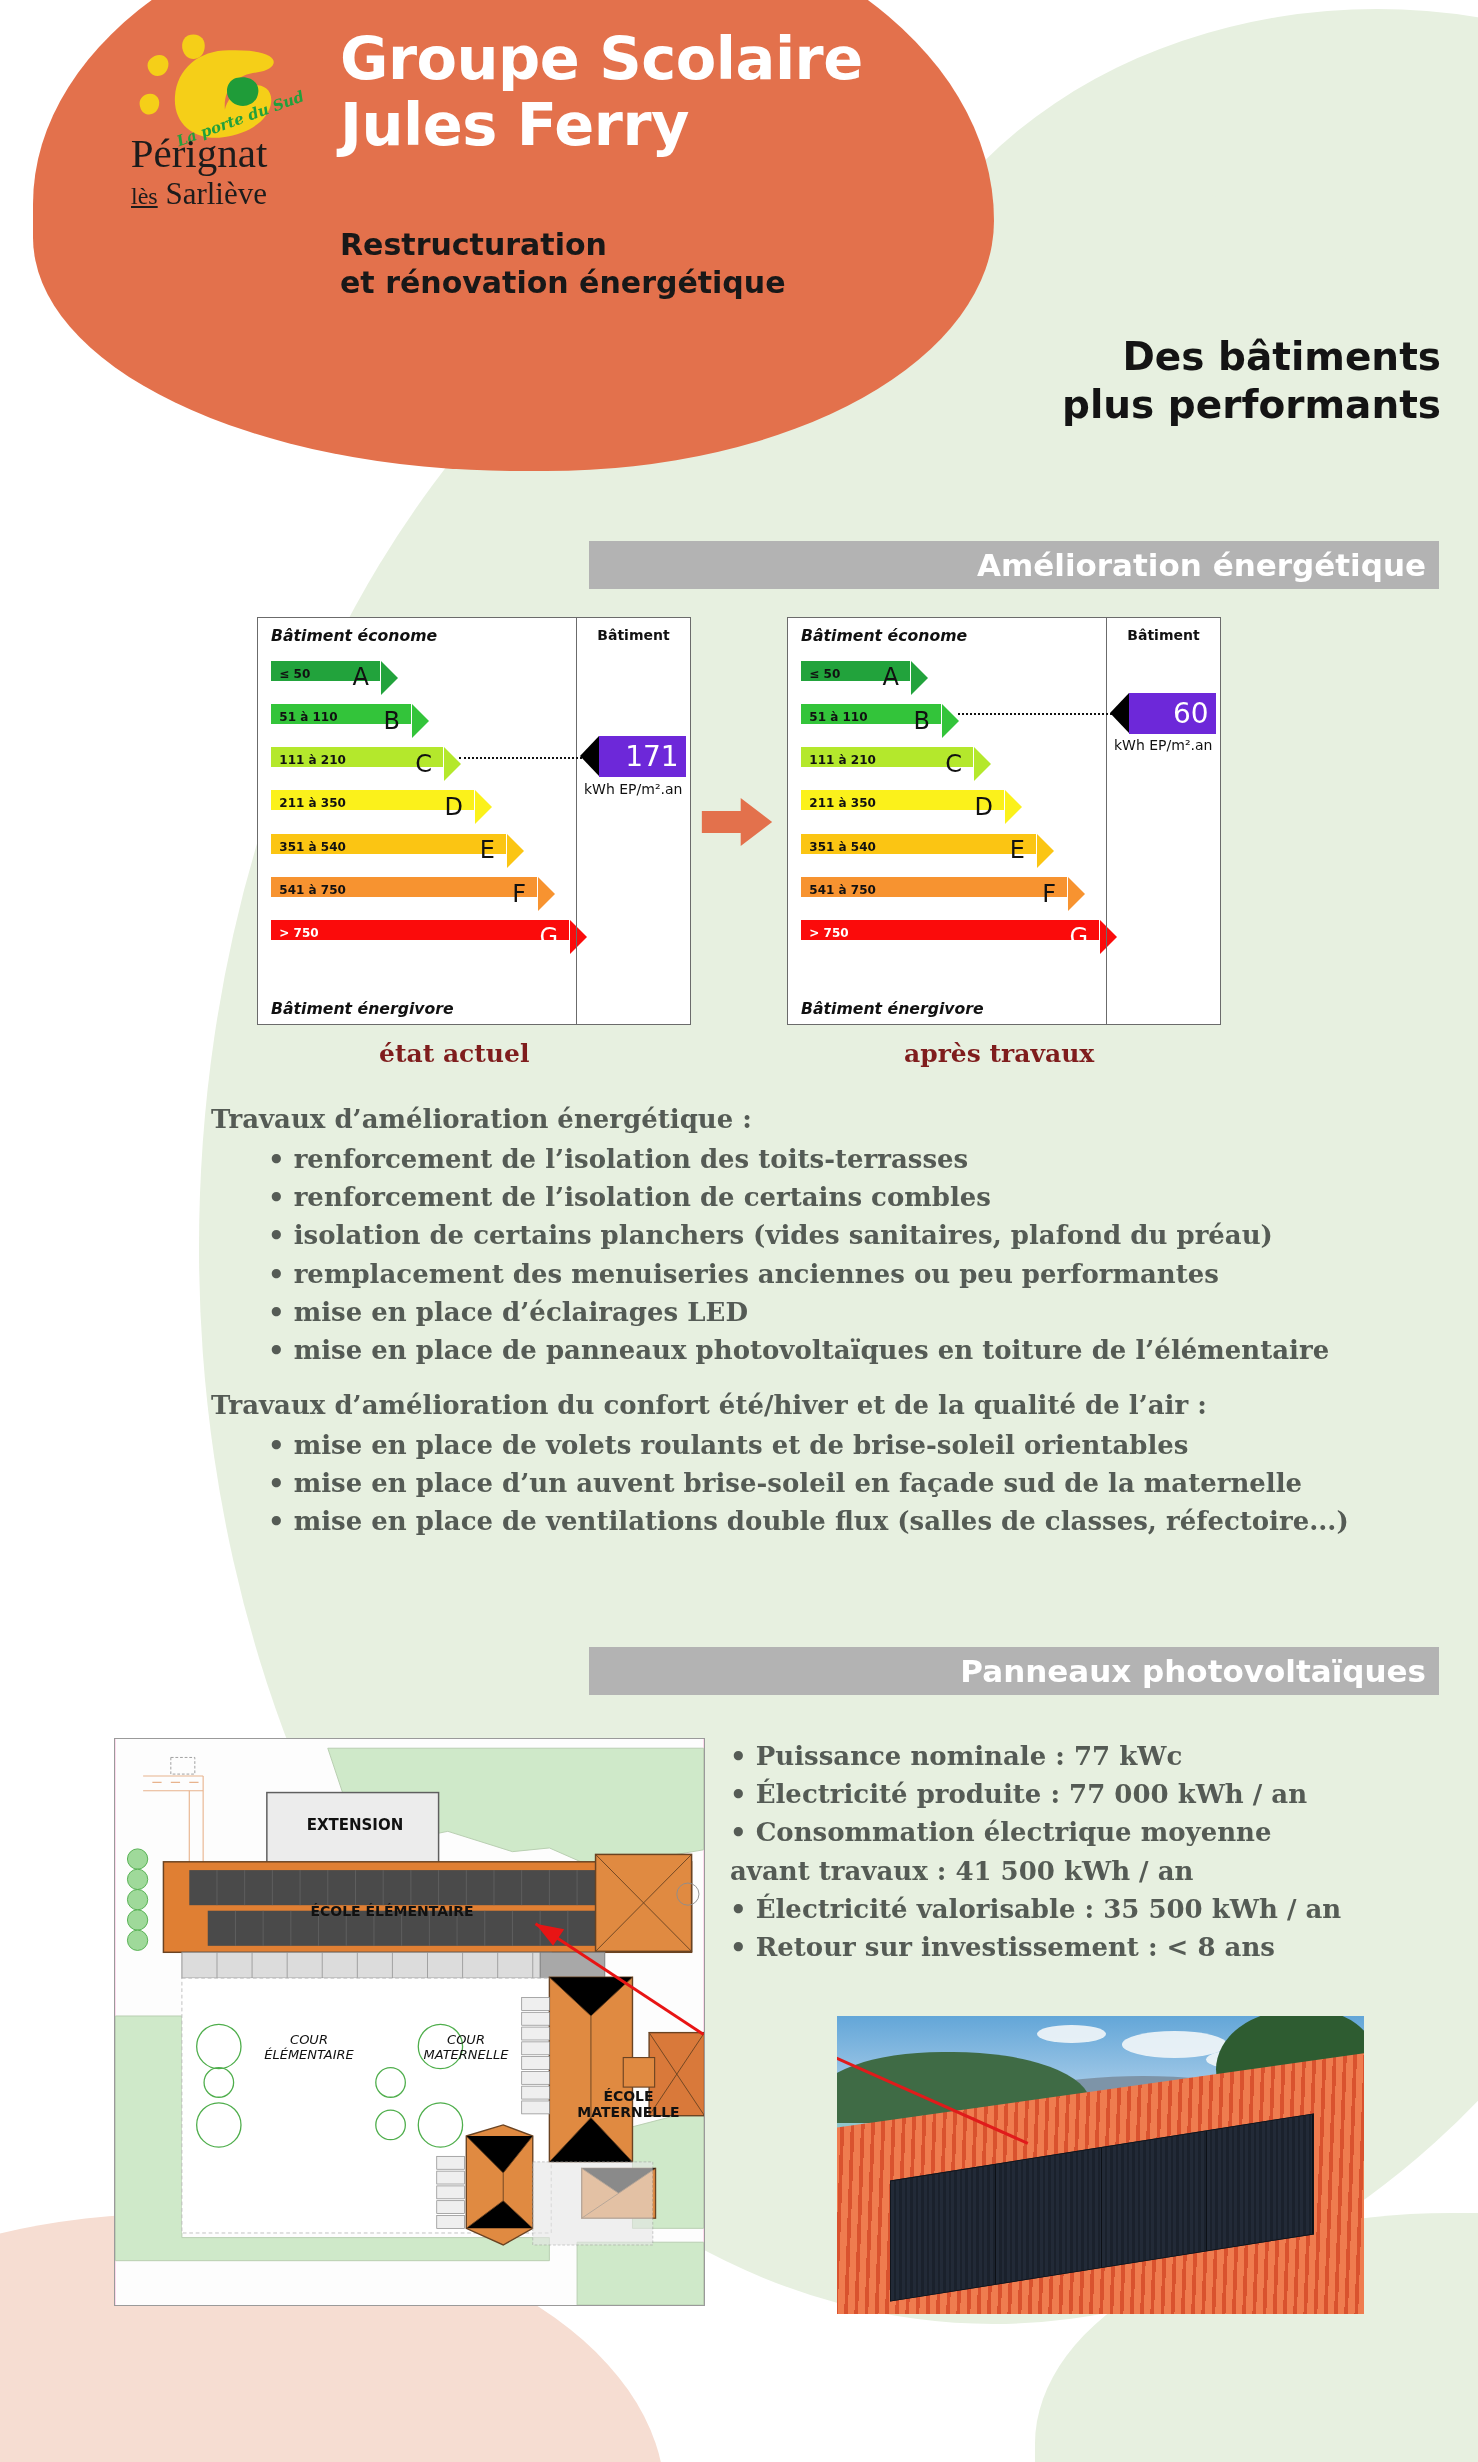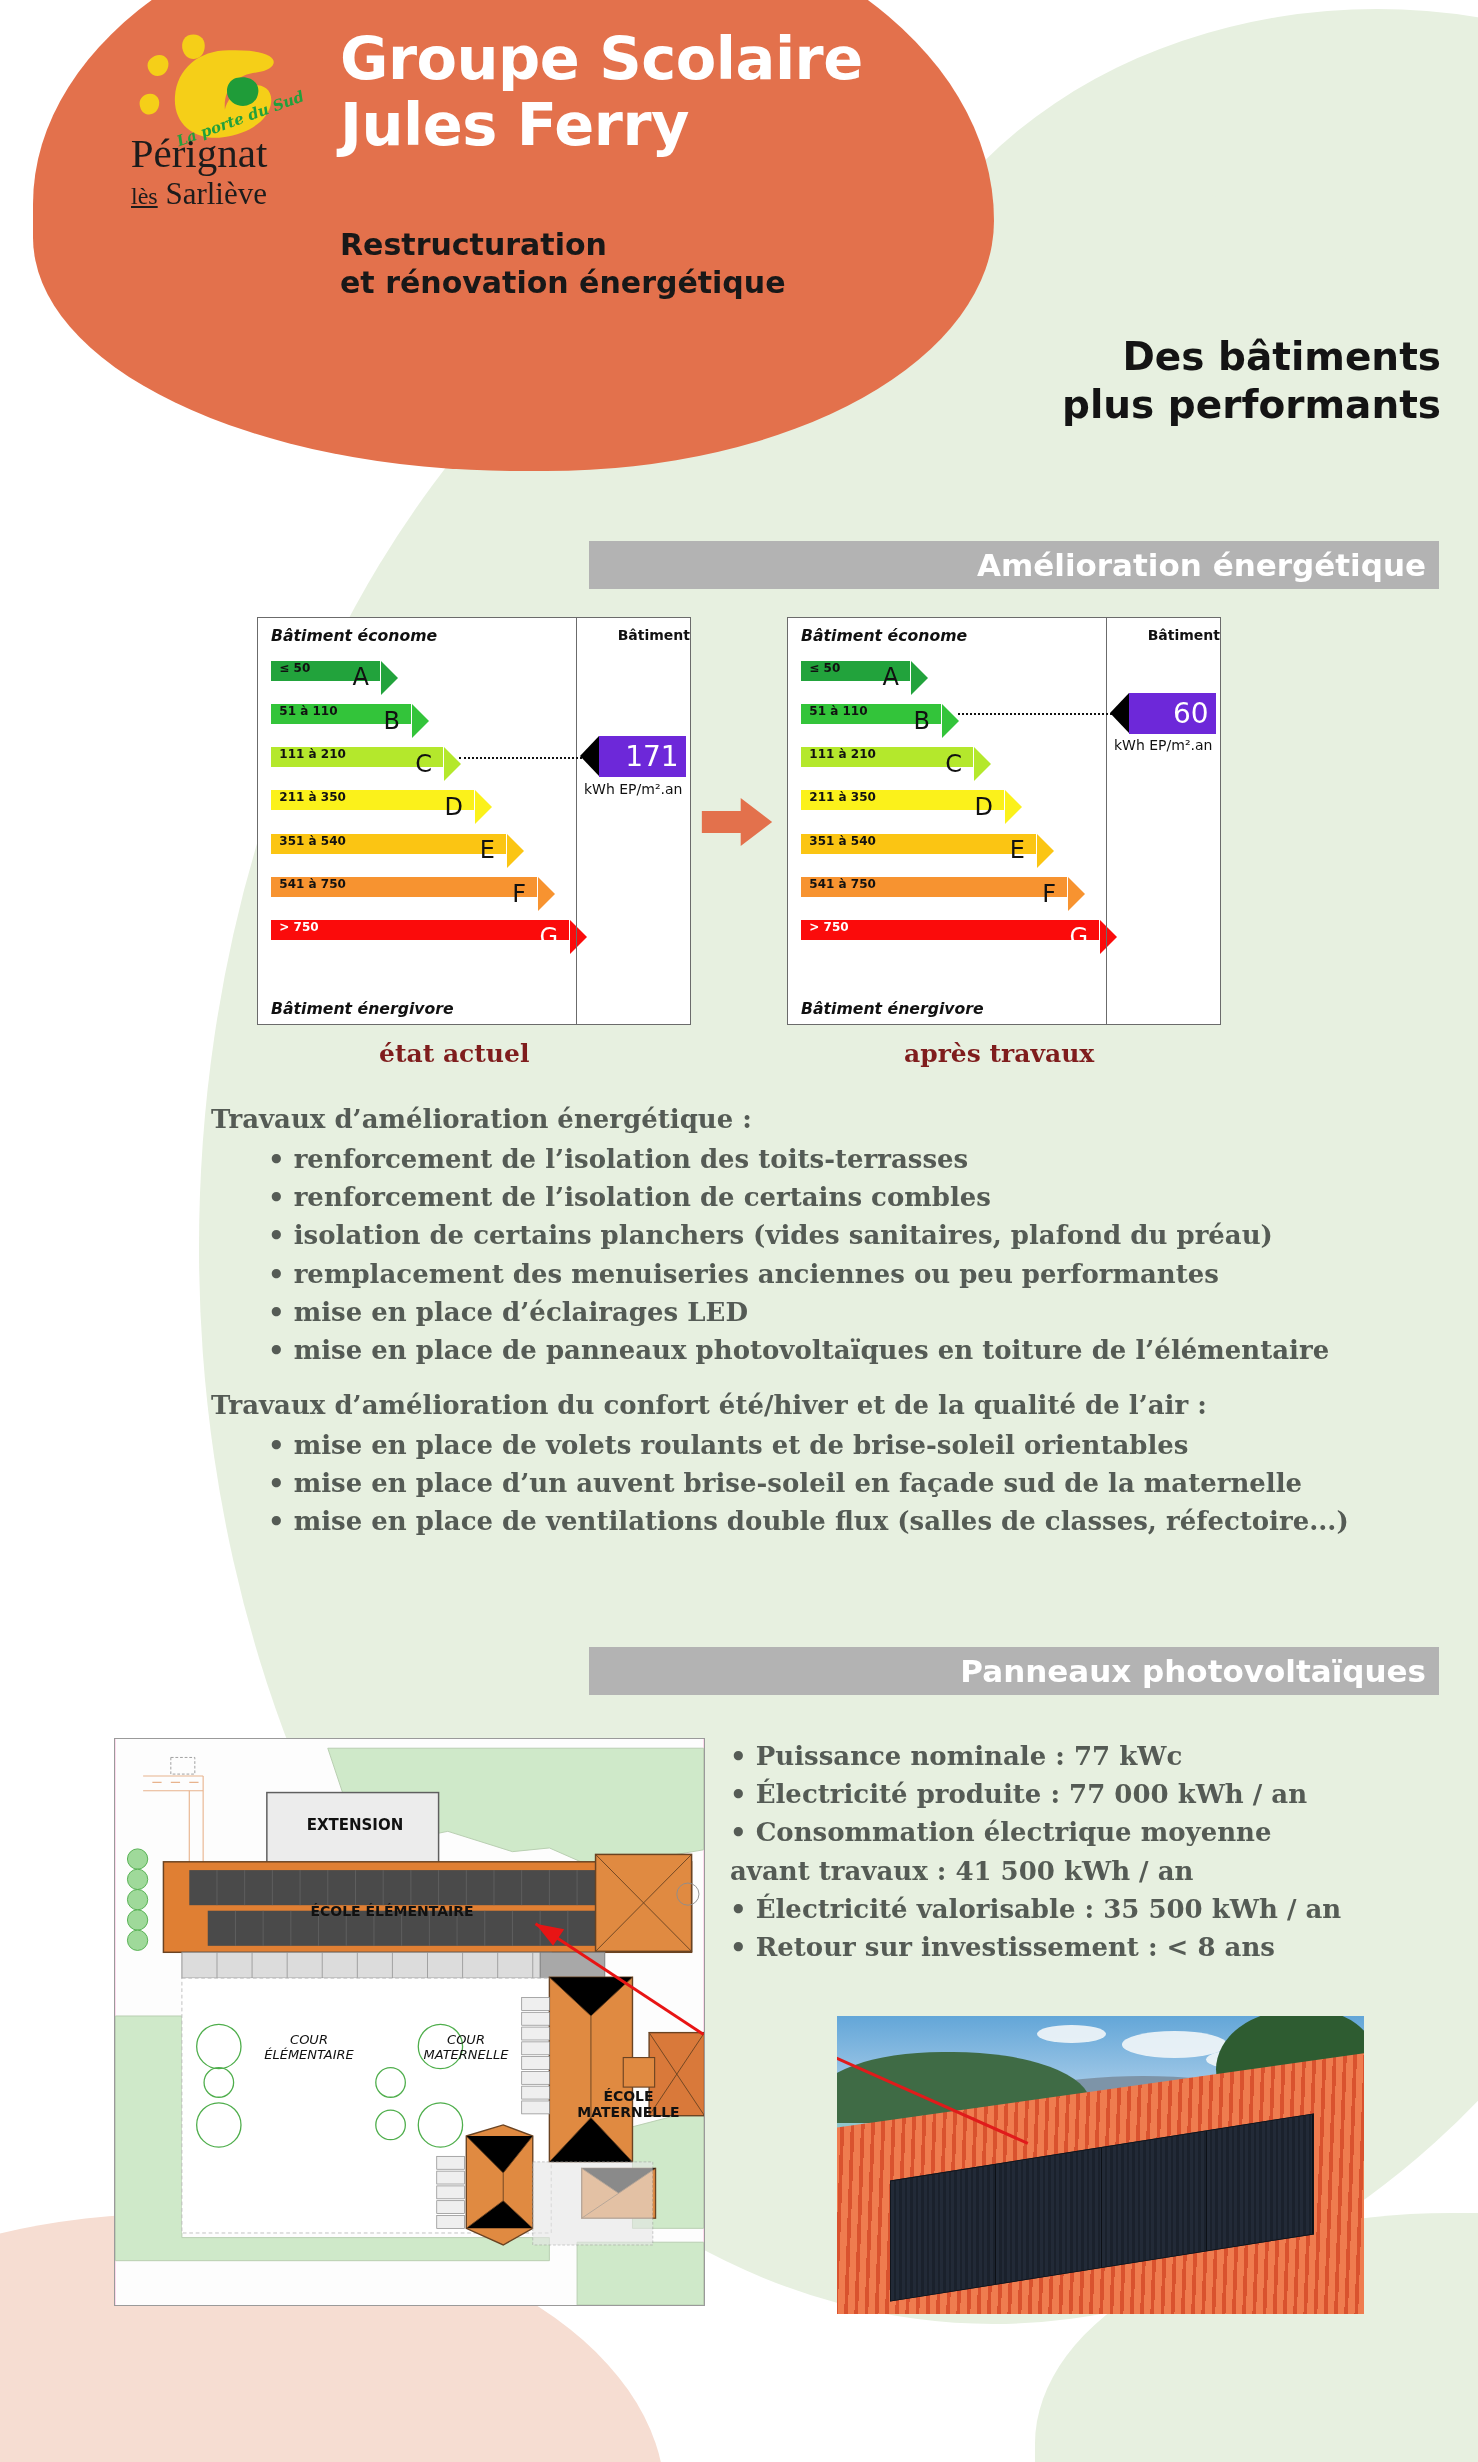--- a/index.html
+++ b/index.html
@@ -86,26 +86,26 @@
   #dpe-left{left:257px;top:617px;}
   #dpe-right{left:787px;top:617px;}
   .dpe-left-col{flex:1 1 auto;position:relative;padding:8.3px 0 0 13px;box-sizing:border-box;}
   .dpe-right-col{width:113px;border-left:1.4px solid #6b6b6b;position:relative;}
   .dpe-cap{
     font-family:"DejaVu Sans",sans-serif;font-style:italic;font-weight:bold;
     font-size:15.7px;color:#111;
   }
   .dpe-cap-bottom{position:absolute;left:13px;bottom:6.5px;}
   .dpe-head{
-    text-align:right;font-family:"DejaVu Sans",sans-serif;font-weight:bold;
+    text-align:center;font-family:"DejaVu Sans",sans-serif;font-weight:bold;
     font-size:14px;color:#111;padding-top:9.2px;
   }
   .bars{position:absolute;left:13px;top:35px;}
   .bar{position:relative;height:35px;margin-bottom:8.3px;display:flex;align-items:center;}
-  .bar .body{height:20px;display:flex;align-items:flex-start;position:relative;}
+  .bar .body{height:20px;display:flex;align-items:flex-end;position:relative;}
   .bar .tip{
     position:absolute;right:-17.6px;top:0;width:0;height:0;
     border-top:17.6px solid transparent;border-bottom:17.6px solid transparent;
   }
   .bar .rng{
     font-family:"DejaVu Sans",sans-serif;font-weight:bold;font-size:12px;
     color:#111;padding-left:8.3px;white-space:nowrap;
   }
   .bar .ltr{
     font-family:"DejaVu Sans",sans-serif;font-size:24px;color:#111;

